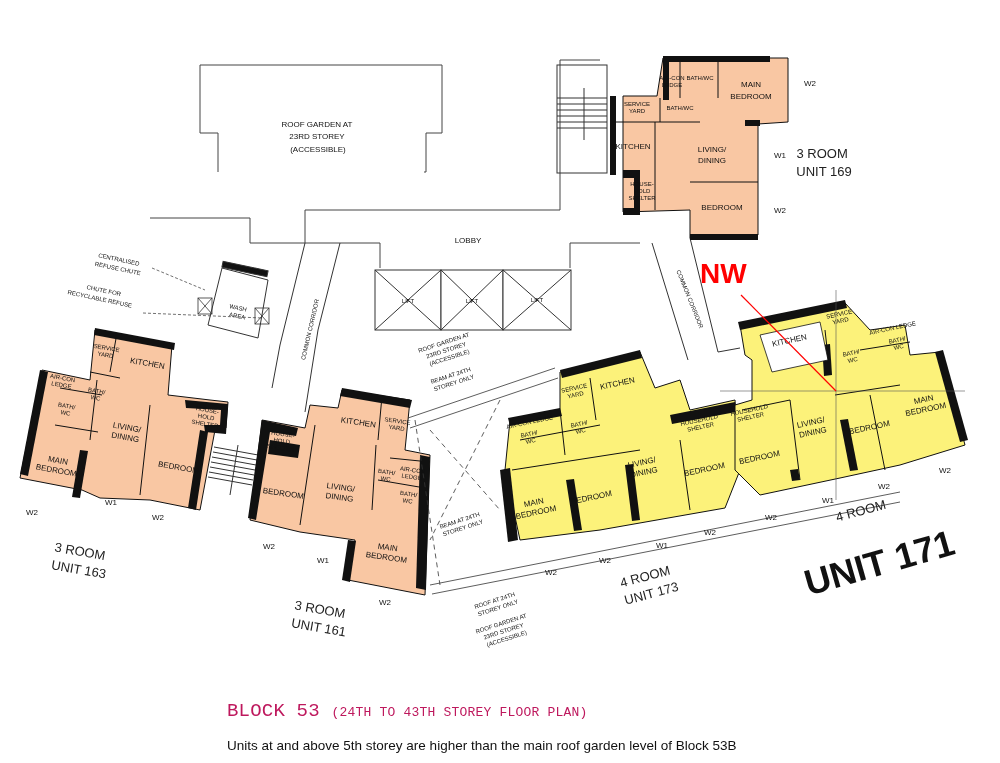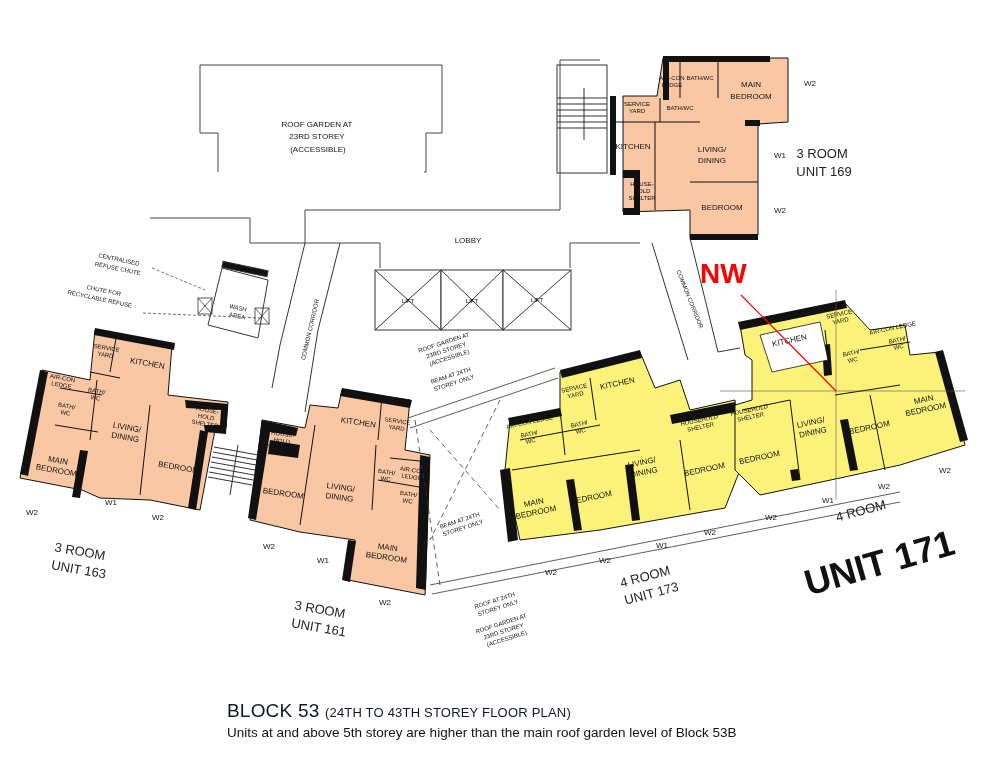--- a/index.html
+++ b/index.html
@@ -3,23 +3,23 @@
 <meta charset="utf-8">
 <style>
   html,body{margin:0;padding:0;background:#ffffff;}
   body{width:1000px;height:763px;position:relative;overflow:hidden;font-family:"Liberation Sans",sans-serif;color:#111;}
   #plan{position:absolute;left:0;top:0;width:1000px;height:763px;}
   .lbl{font-family:"Liberation Sans Narrow","Liberation Sans",sans-serif;font-size:8px;fill:#111;text-anchor:middle;}
   .lbl-sm{font-family:"Liberation Sans",sans-serif;font-size:6px;fill:#111;text-anchor:middle;}
   .unit-lbl{font-family:"Liberation Sans",sans-serif;font-size:13px;fill:#222;text-anchor:middle;font-weight:normal;}
   .win{font-family:"Liberation Sans",sans-serif;font-size:8px;fill:#111;text-anchor:middle;}
   .caption{position:absolute;left:227px;top:700px;}
-  .caption .title{font-family:Liberation Sans, sans-serif;font-size:19px;color:#0f172a;letter-spacing:0.2px;}
+  .caption .title{font-family:Liberation Mono, monospace;font-size:19px;color:#be185d;letter-spacing:0.2px;}
   .caption .title small{font-size:13px;}
-  .caption .sub{font-family:"Liberation Sans",sans-serif;font-size:13.5px;color:#111;margin-top:3px;}
+  .caption .sub{font-family:"Liberation Sans",sans-serif;font-size:13.5px;color:#111;margin-top:16px;}
 </style>
 </head>
 <body>
 
 <svg id="plan" viewBox="0 0 1000 763" xmlns="http://www.w3.org/2000/svg">
 
   <g fill="none" stroke="#444" stroke-width="1">
     <polyline points="200,133 200,65 442,65 442,133 426,133 426,172 424,172"></polyline>
     <polyline points="200,133 218,133 218,172"></polyline>
     <polyline points="150,218 250,218 250,243 305,243 305,210 560,210 560,60"></polyline>

